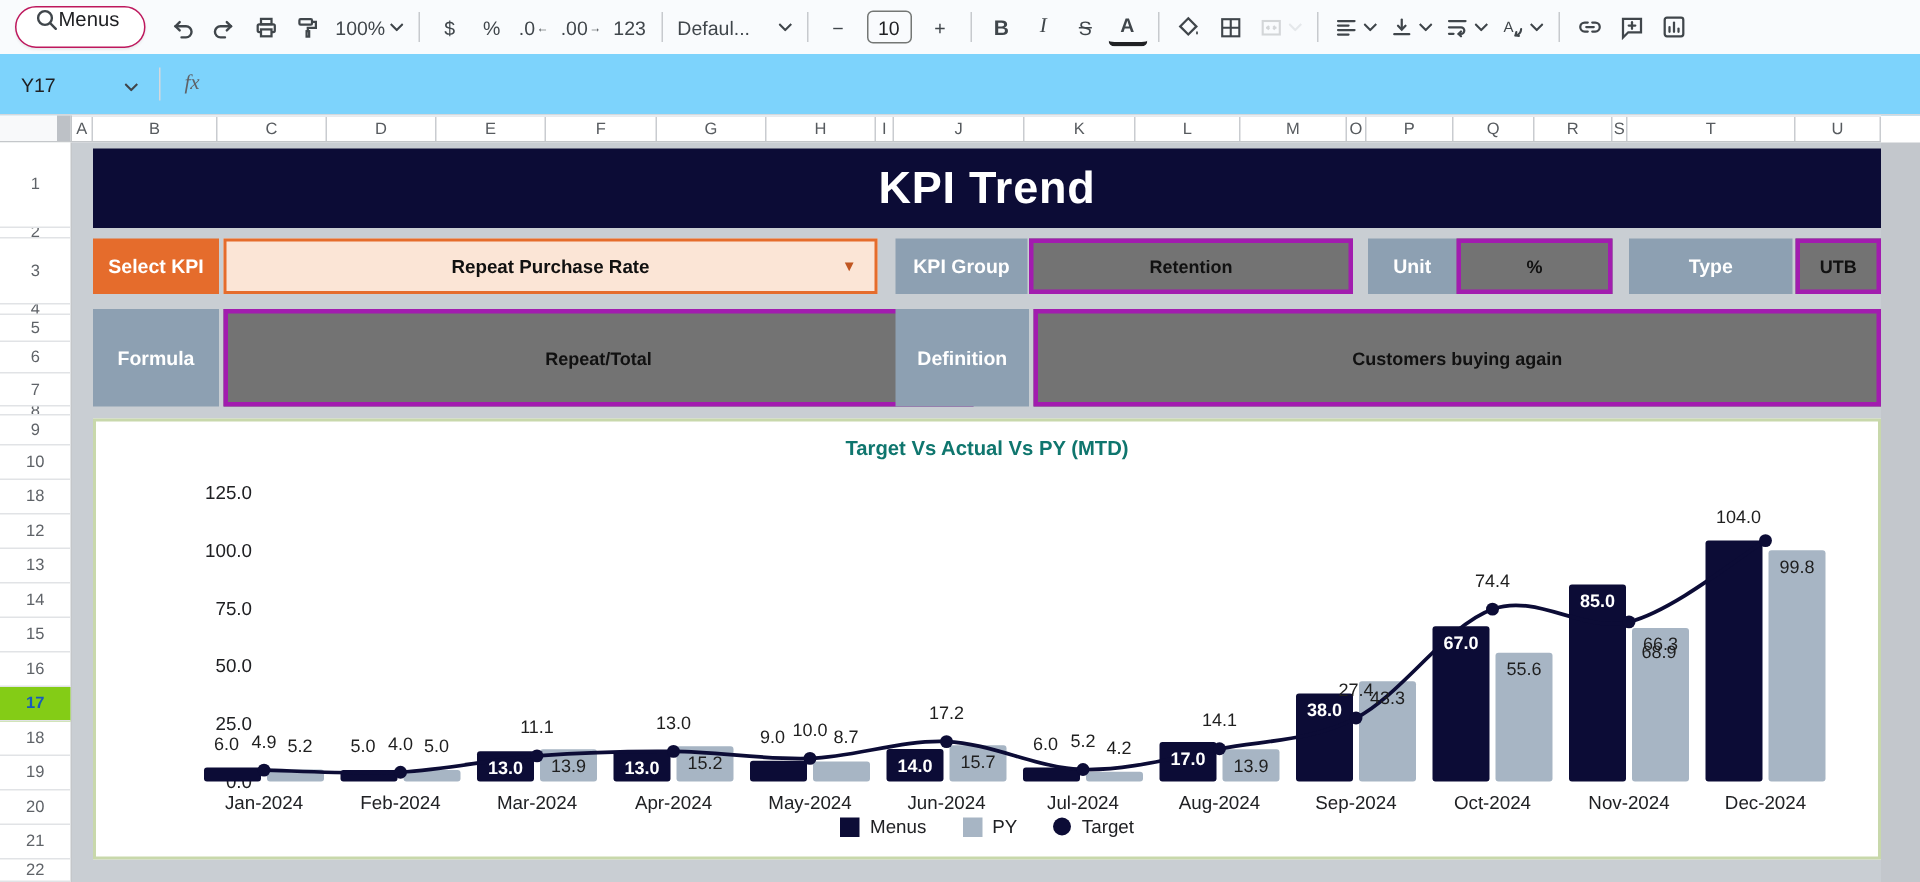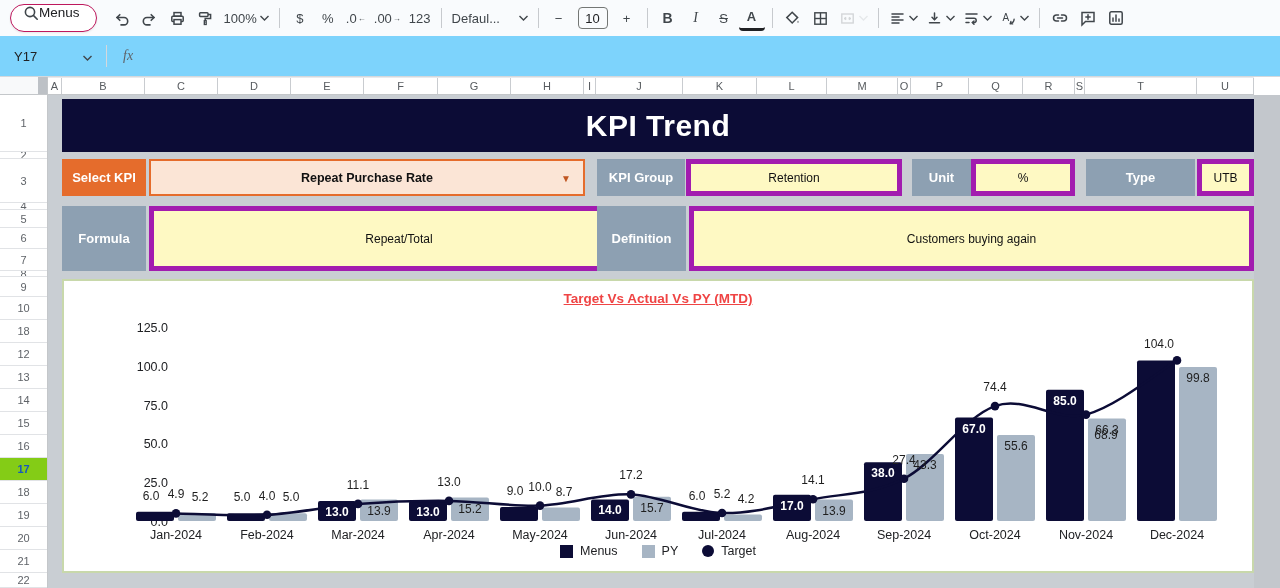--- a/index.html
+++ b/index.html
@@ -54,31 +54,31 @@
 
   
   .gridarea { position:absolute; left:48px; top:95px; width:1206px; height:493px; background:#c9ced3; }
   .abs { position:absolute; }
   .banner { background:#0c0c36; color:#fff; font-weight:bold; font-size:30px; letter-spacing:.5px;
             display:flex; align-items:center; justify-content:center; }
   .lbl { display:flex; align-items:center; justify-content:center; color:#fff; font-weight:bold;
          font-size:13px; }
   .lbl.orange { background:#e56c2c; }
   .lbl.slate { background:#8da0b2; }
-  .cellw { background:#fef9c3; border:5px solid #a21caf; display:flex; align-items:center;
-           justify-content:center; font-size:12px; font-weight:normal; color:#111; }
+  .cellw { background:#737373; border:3px solid #a21caf; display:flex; align-items:center;
+           justify-content:center; font-size:12px; font-weight:bold; color:#111; }
   .kpi-dd { background:#fbe5d6; border:2px solid #e56c2c; display:flex; align-items:center;
             justify-content:center; font-size:12.5px; font-weight:bold; color:#111; position:relative; }
   .kpi-dd .dd-caret { position:absolute; right:12px; top:50%; transform:translateY(-50%);
                       color:#c05621; font-size:10px; font-weight:normal; }
 
   
   .chartbox { background:#fff; border:2px solid #c8d8ab; }
   .chart-title { position:absolute; left:0; top:10px; width:100%; text-align:center;
-                 font-weight:bold; font-size:13.5px; color:#ef4444;text-decoration:underline; }
+                 font-weight:bold; font-size:13.5px; color:#0f766e; }
   .chart-svg { position:absolute; left:0; top:0; }
   .legend { position:absolute; left:0; top:263px; width:100%; display:flex; align-items:center;
             justify-content:center; gap:24px; font-size:12.5px; color:#202124; }
   .legend .item { display:flex; align-items:center; gap:7px; }
   .sw { width:13px; height:13px; display:inline-block; }
   .sw.round { border-radius:50%; width:12px; height:12px; }
   svg text { font-family:"Liberation Sans", sans-serif; }
   text.vd { font-size:12px; fill:#1f1f1f; text-anchor:middle; }
   text.vw { font-size:12px; fill:#ffffff; font-weight:bold; text-anchor:middle; }
   text.xlab { font-size:12.5px; fill:#202124; text-anchor:middle; }

